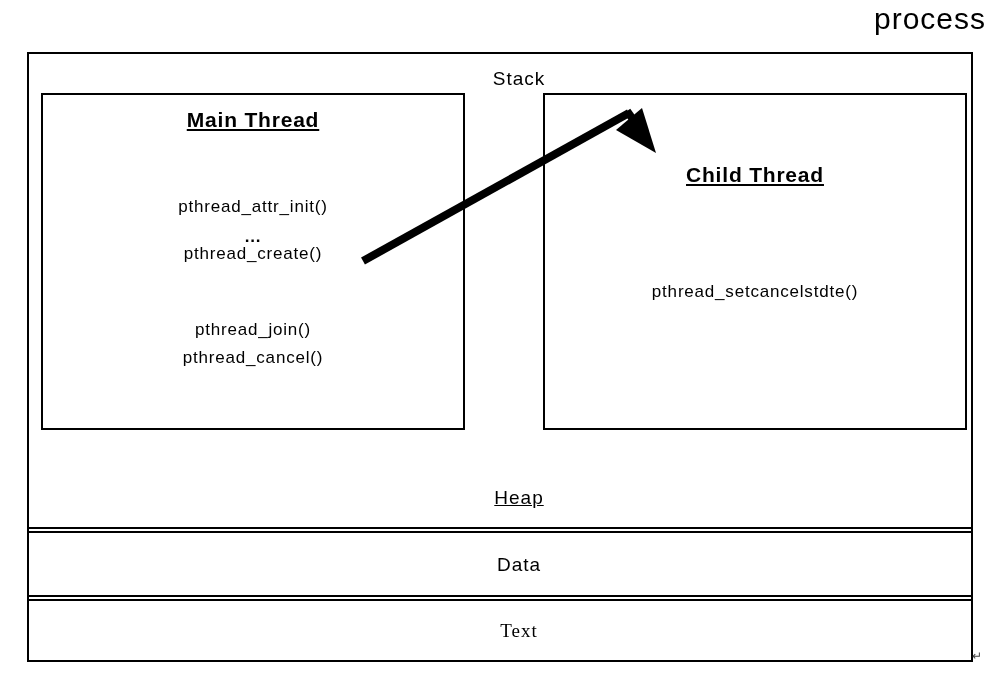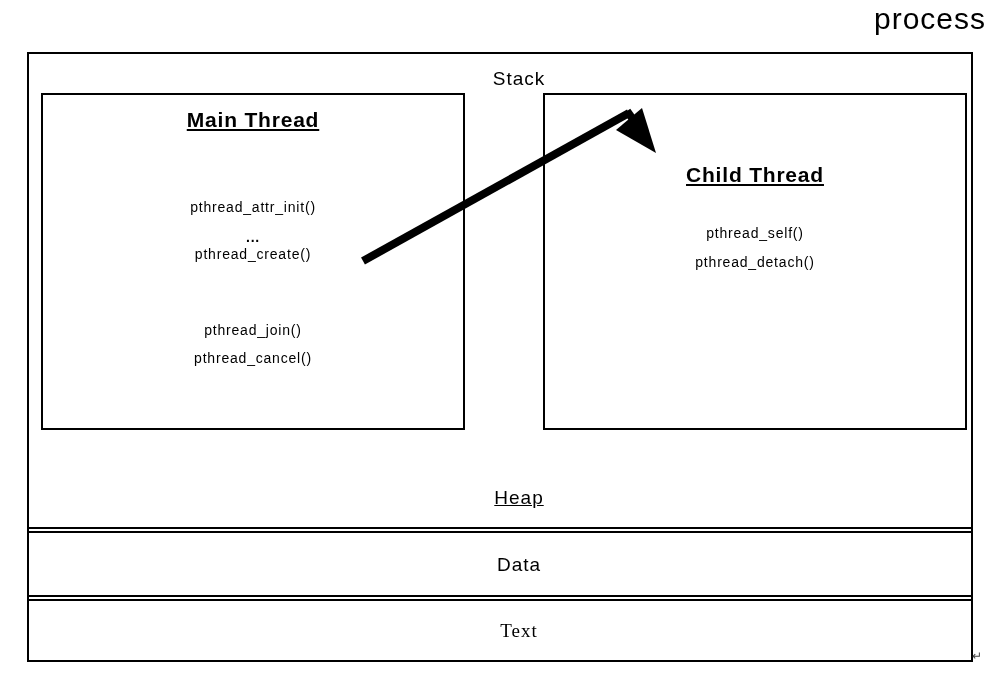--- a/index.html
+++ b/index.html
@@ -87,21 +87,21 @@
   }
   .main-thread-box .thread-title  { top: 10px; }
   .child-thread-box .thread-title { top: 65px; }
   .fn-line {
     position: absolute;
     left: 0;
     width: 420px;
     height: 30px;
     line-height: 30px;
     text-align: center;
-    font-size: 14px;
+    font-size: 17px;
     letter-spacing: 0.8px;
     white-space: nowrap;
   }
   .ellipsis-line { font-weight: bold; }
   .arrow-overlay {
     position: absolute;
     left: 0;
     top: 0;
     width: 986px;
     height: 675px;
@@ -132,22 +132,21 @@
       <div class="thread-title">Main Thread</div>
       <div class="fn-line" style="top:97px">pthread_attr_init()</div>
       <div class="fn-line ellipsis-line" style="top:127px">...</div>
       <div class="fn-line" style="top:144px">pthread_create()</div>
       <div class="fn-line" style="top:248px">pthread_cancel()</div>
       <div class="fn-line" style="top:220px">pthread_join()</div>
     </div>
 
     <div class="thread-box child-thread-box">
       <div class="thread-title">Child Thread</div>
-      <div class="fn-line" style="top:123px">pthread_self()</div>
-      <div class="fn-line" style="top:152px">pthread_detach()</div>
+      <div class="fn-line" style="top:182px">pthread_setcancelstdte()</div>
     </div>
 
     <div class="section-label heap-label">Heap</div>
 
     <div class="hline hline-1"></div>
     <div class="hline hline-2"></div>
 
     <div class="section-label data-label">Data</div>
 
     <div class="hline hline-3"></div>

